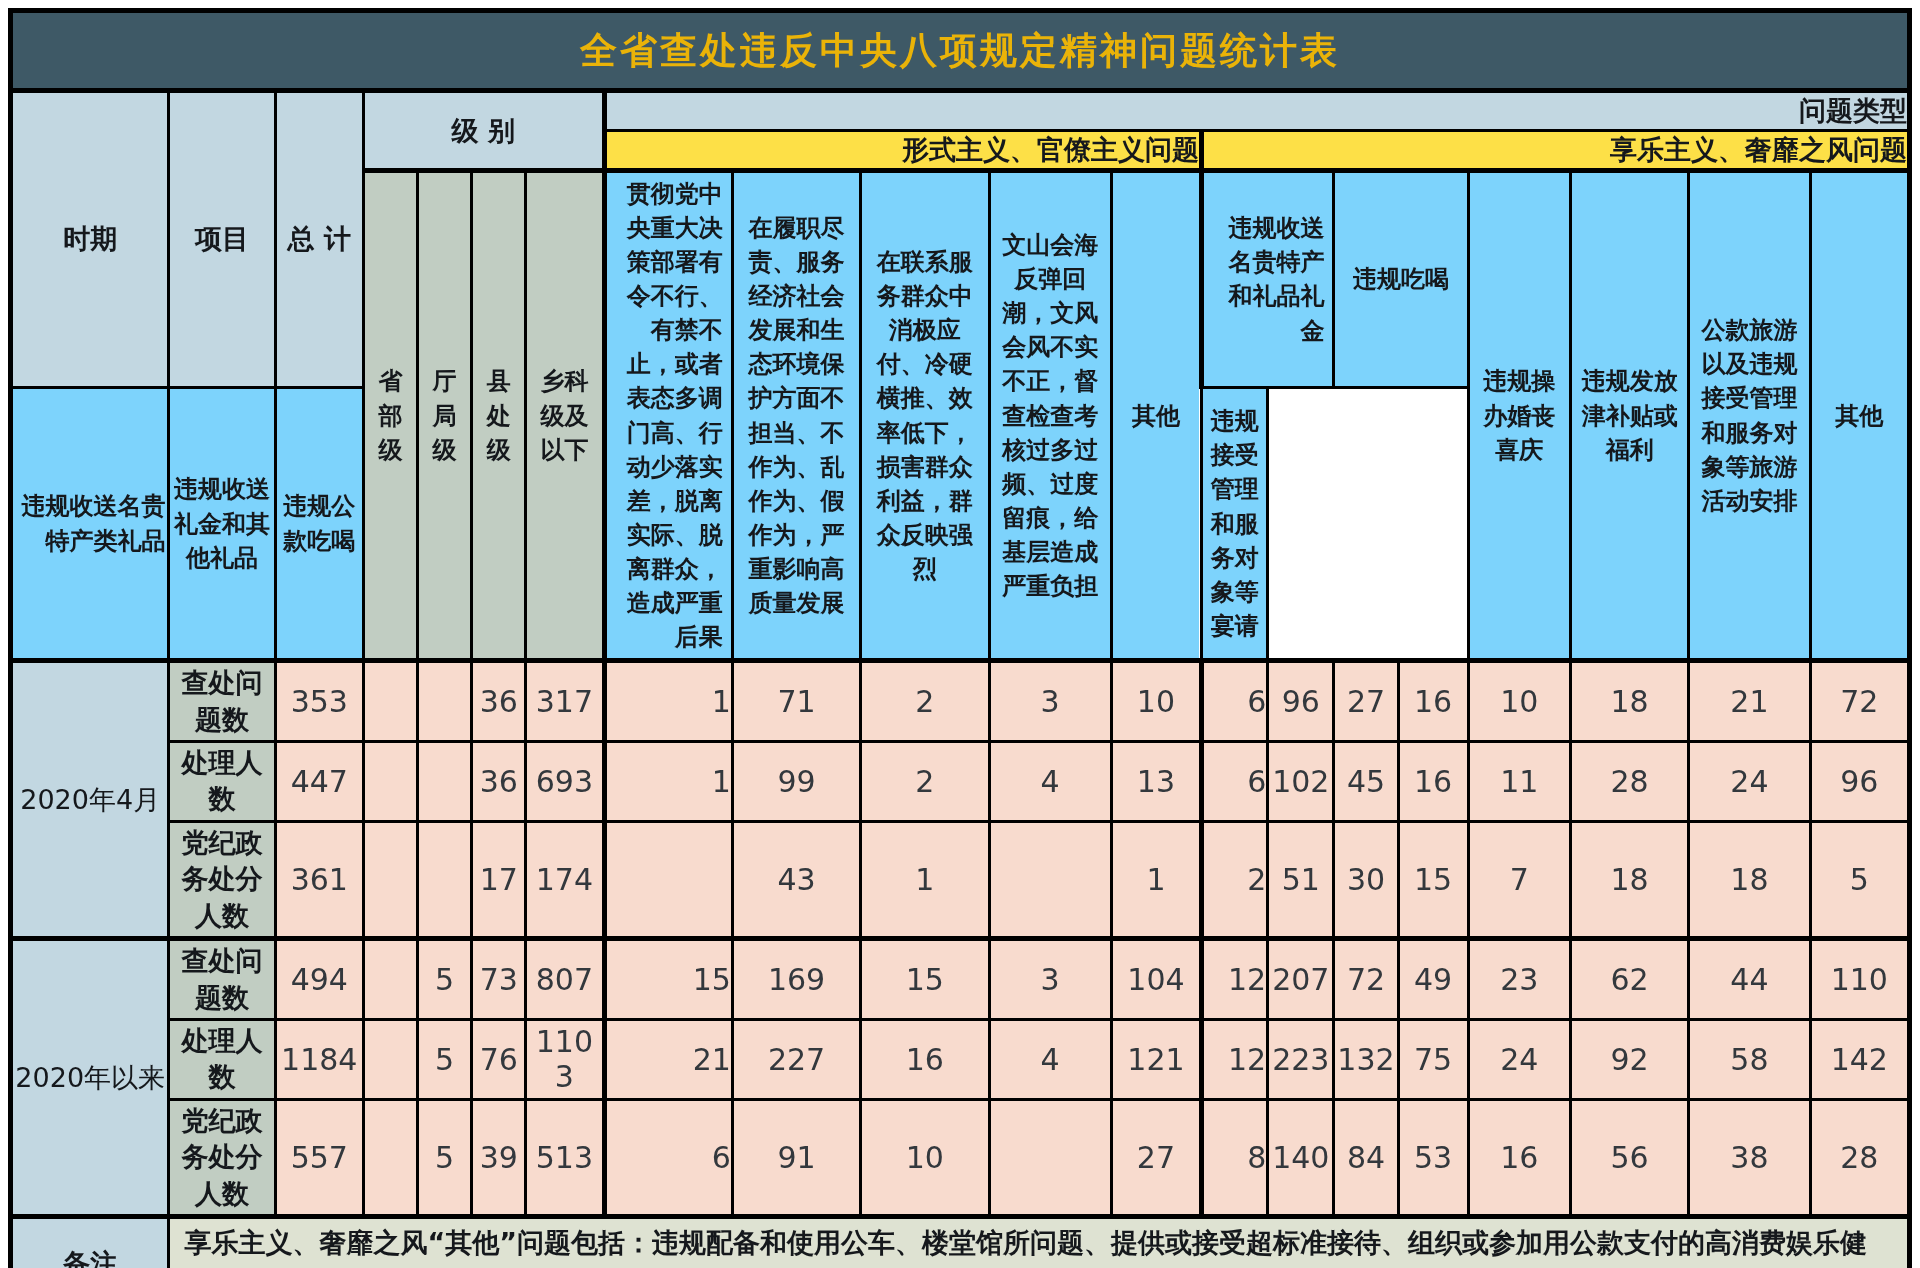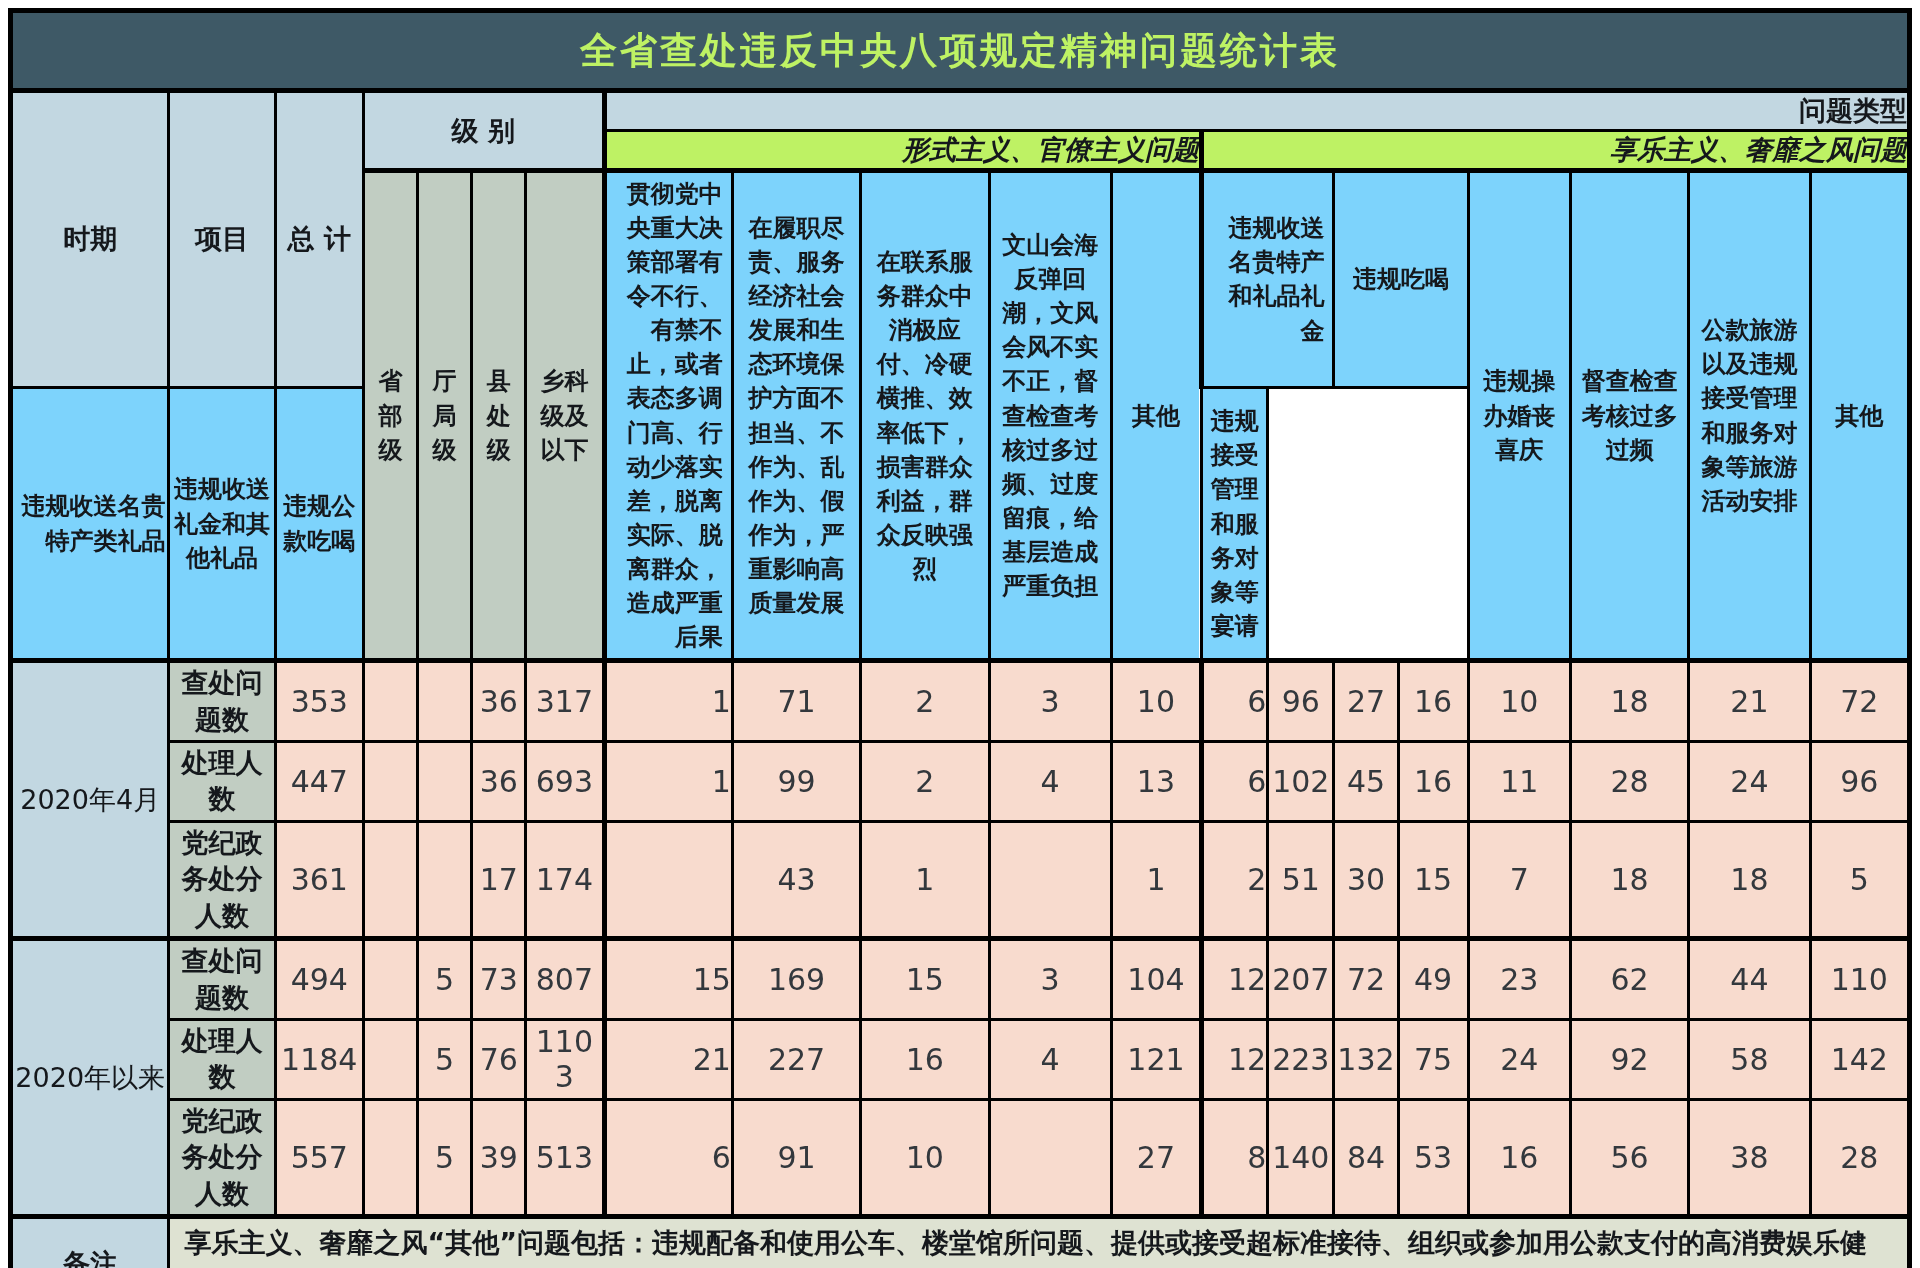--- a/index.html
+++ b/index.html
@@ -1,22 +1,22 @@
 <!DOCTYPE html>
 <html><head>
 <meta charset="utf-8">
 <style>
   html,body{margin:0;padding:0;background:#ffffff;}
   body{width:1920px;height:1268px;font-family:"DejaVu Sans",sans-serif;}
   table{width:1904px;table-layout:fixed;border-collapse:collapse;border:5px solid #000;margin:8px auto 0 8px;background:#fff;}
   td{border:3px solid #000;padding:0;text-align:center;vertical-align:middle;overflow:hidden;color:#15181c;word-break:break-all;}
-  .title-cell{background:#3e5966;color:#bef264;font-family:Liberation Sans, sans-serif;font-weight:bold;font-size:37px;letter-spacing:3px;}
+  .title-cell{background:#3e5966;color:#eab308;font-family:Liberation Sans, sans-serif;font-weight:bold;font-size:37px;letter-spacing:3px;}
   .blue{background:#c2d7e1;}
   .green{background:#c1cdc2;}
-  .band{background:#bef264;font-style:italic;}
+  .band{background:#fde047;}
   .yellow{background:#7dd3fc;}
   .pink{background:#f8dbce;}
   .rem{background:#dee2d2;}
   .hdr{font-size:27px;font-weight:600;}
   .tall{font-size:24px;font-weight:600;line-height:1.42;padding:4px 8px;}
   .sub{padding:4px 2px;}
   .num{font-size:30px;font-weight:500;color:#33383d;}
   .il{font-size:27px;font-weight:600;line-height:1.35;padding:2px 6px;font-family:Liberation Serif, serif;}
   .p{font-size:27px;font-weight:500;}
   .t5t{border-top-width:5px;}
@@ -75,21 +75,21 @@
     <td rowspan="2" class="green tall">县处级</td>
     <td rowspan="2" class="green tall">乡科级及以下</td>
     <td rowspan="2" class="yellow tall t5l">贯彻党中央重大决策部署有令不行、有禁不止，或者表态多调门高、行动少落实差，脱离实际、脱离群众，造成严重后果</td>
     <td rowspan="2" class="yellow tall">在履职尽责、服务经济社会发展和生态环境保护方面不担当、不作为、乱作为、假作为，严重影响高质量发展</td>
     <td rowspan="2" class="yellow tall">在联系服务群众中消极应付、冷硬横推、效率低下，损害群众利益，群众反映强烈</td>
     <td rowspan="2" class="yellow tall">文山会海反弹回潮，文风会风不实不正，督查检查考核过多过频、过度留痕，给基层造成严重负担</td>
     <td rowspan="2" class="yellow tall">其他</td>
     <td colspan="2" class="yellow tall t5l">违规收送名贵特产和礼品礼金</td>
     <td colspan="2" class="yellow tall">违规吃喝</td>
     <td rowspan="2" class="yellow tall">违规操办婚丧喜庆</td>
-    <td rowspan="2" class="yellow tall">督查检查考核过多过频</td>
+    <td rowspan="2" class="yellow tall">违规发放津补贴或福利</td>
     <td rowspan="2" class="yellow tall">公款旅游以及违规接受管理和服务对象等旅游活动安排</td>
     <td rowspan="2" class="yellow tall">其他</td>
   </tr>
 
   <tr style="height:258px">
     <td class="yellow tall sub t5l">违规收送名贵特产类礼品</td>
     <td class="yellow tall sub">违规收送礼金和其他礼品</td>
     <td class="yellow tall sub">违规公款吃喝</td>
     <td class="yellow tall sub">违规接受管理和服务对象等宴请</td>
   </tr>

